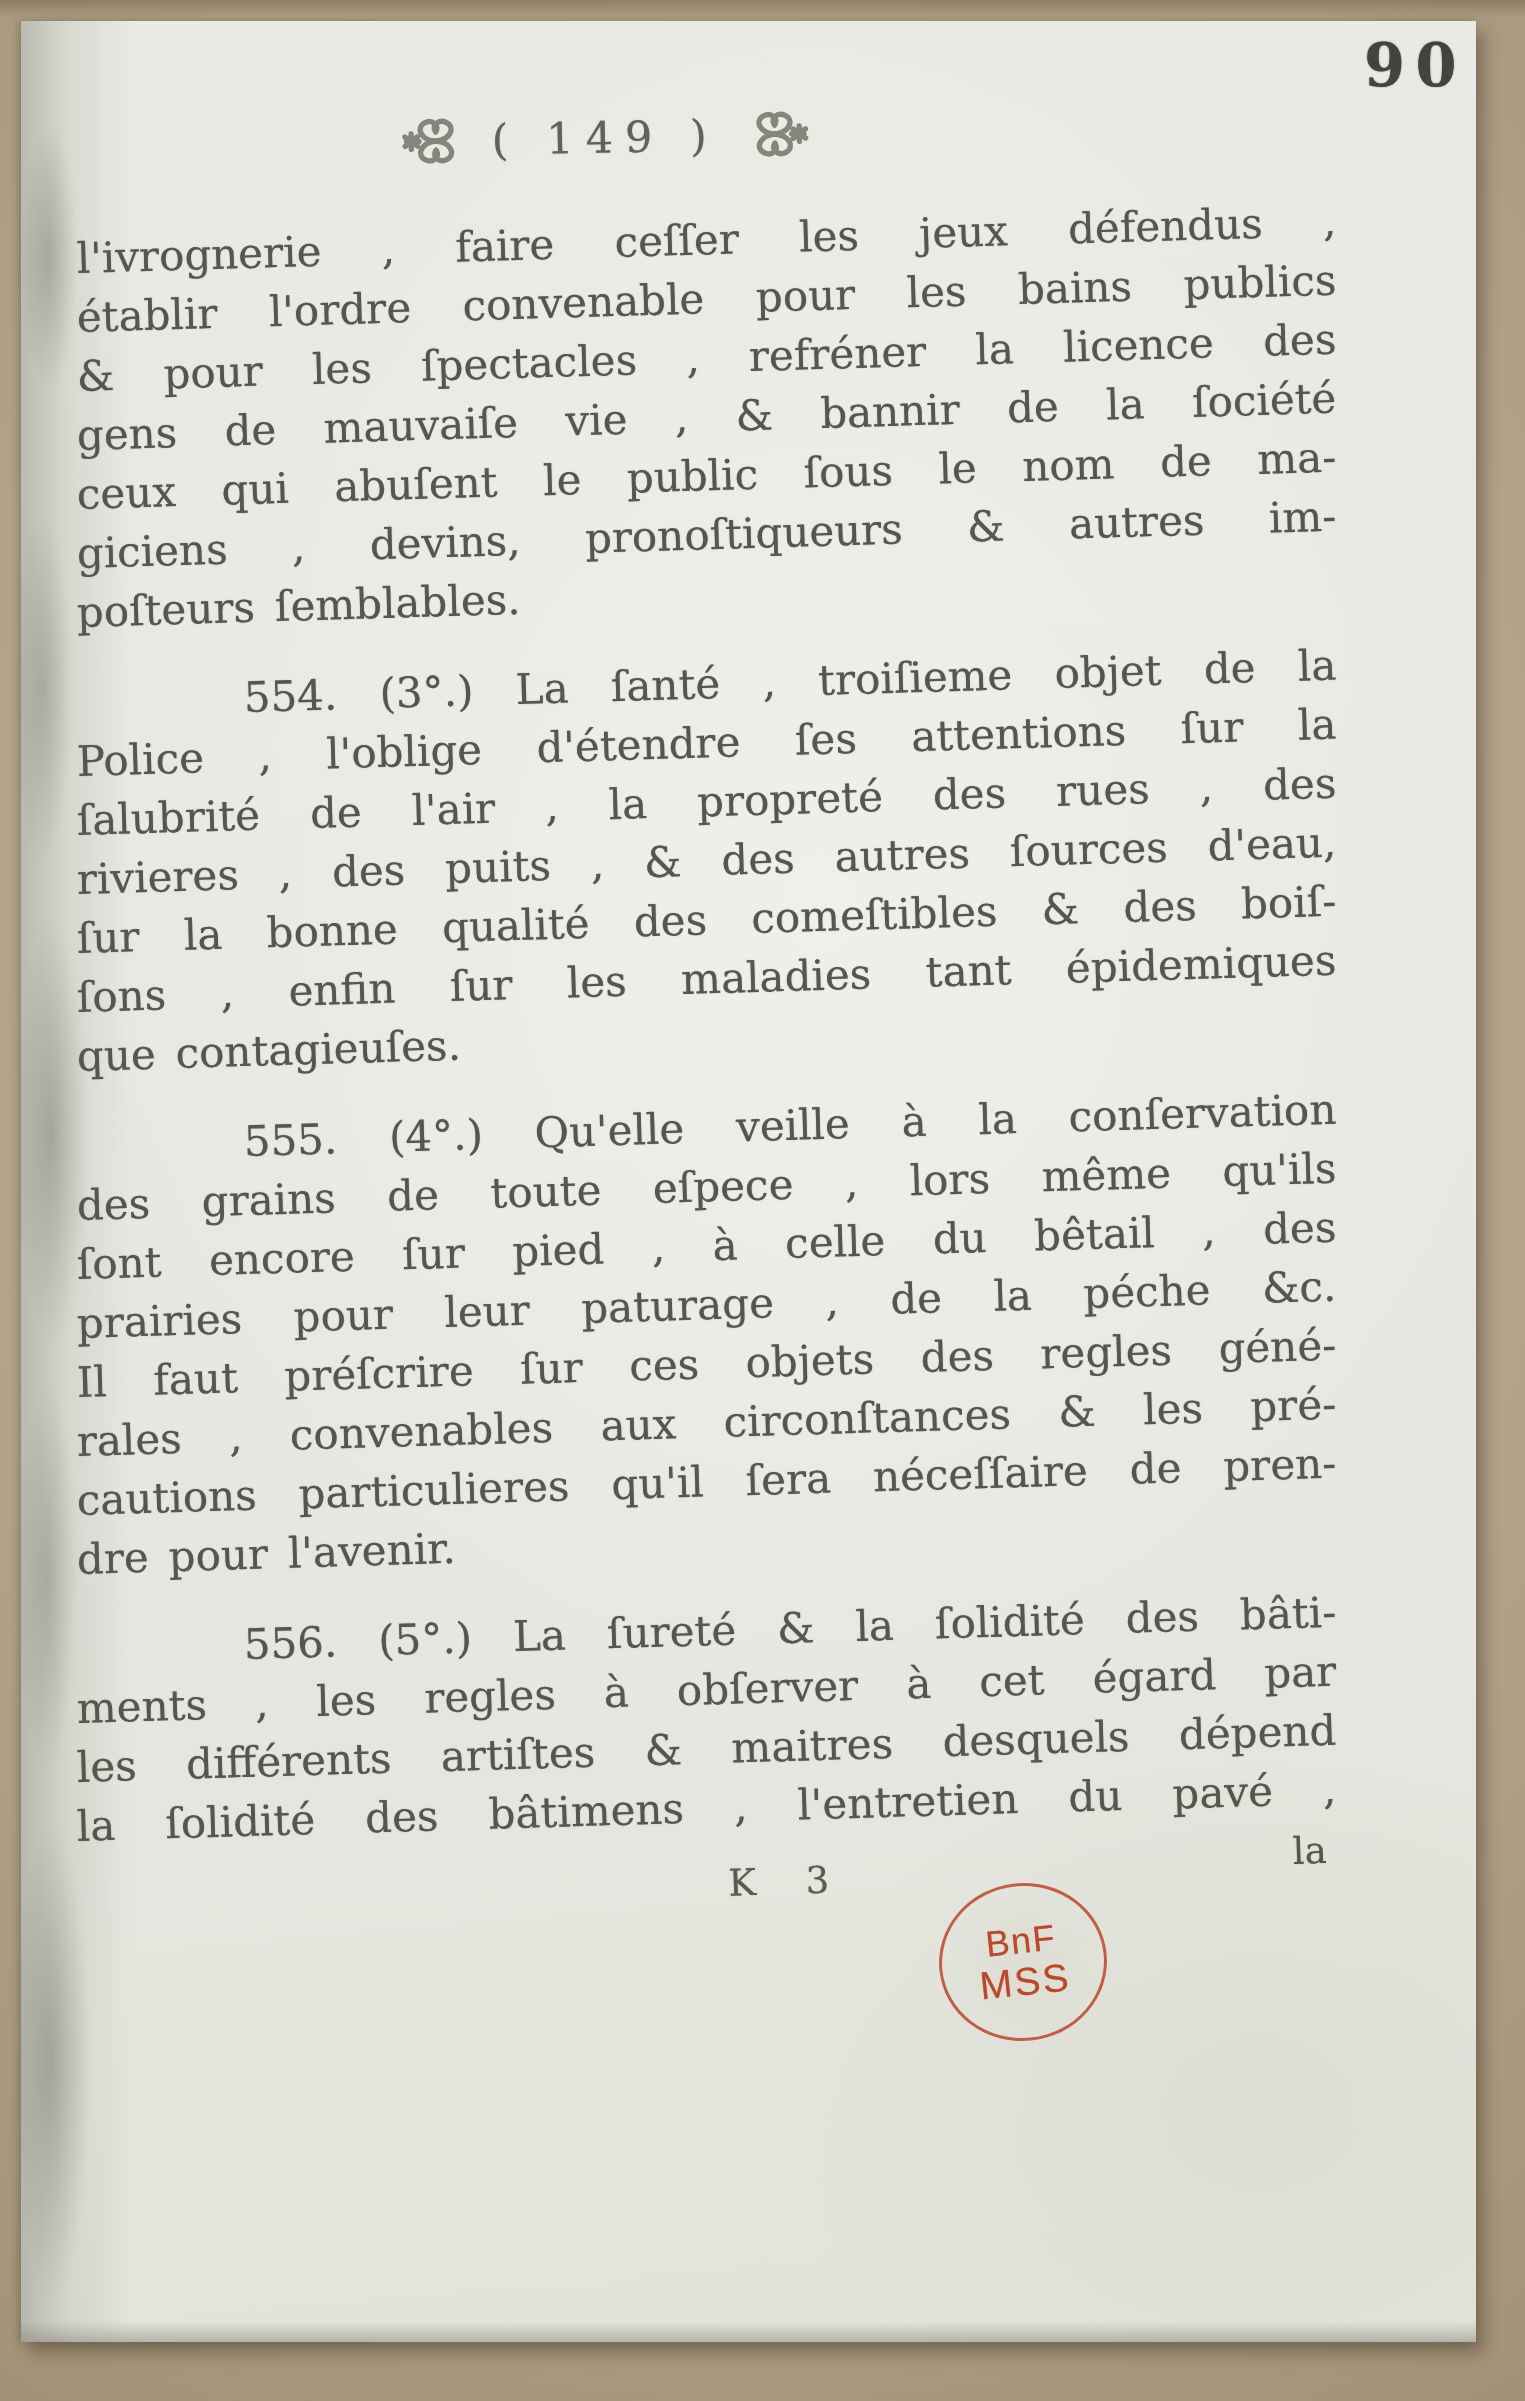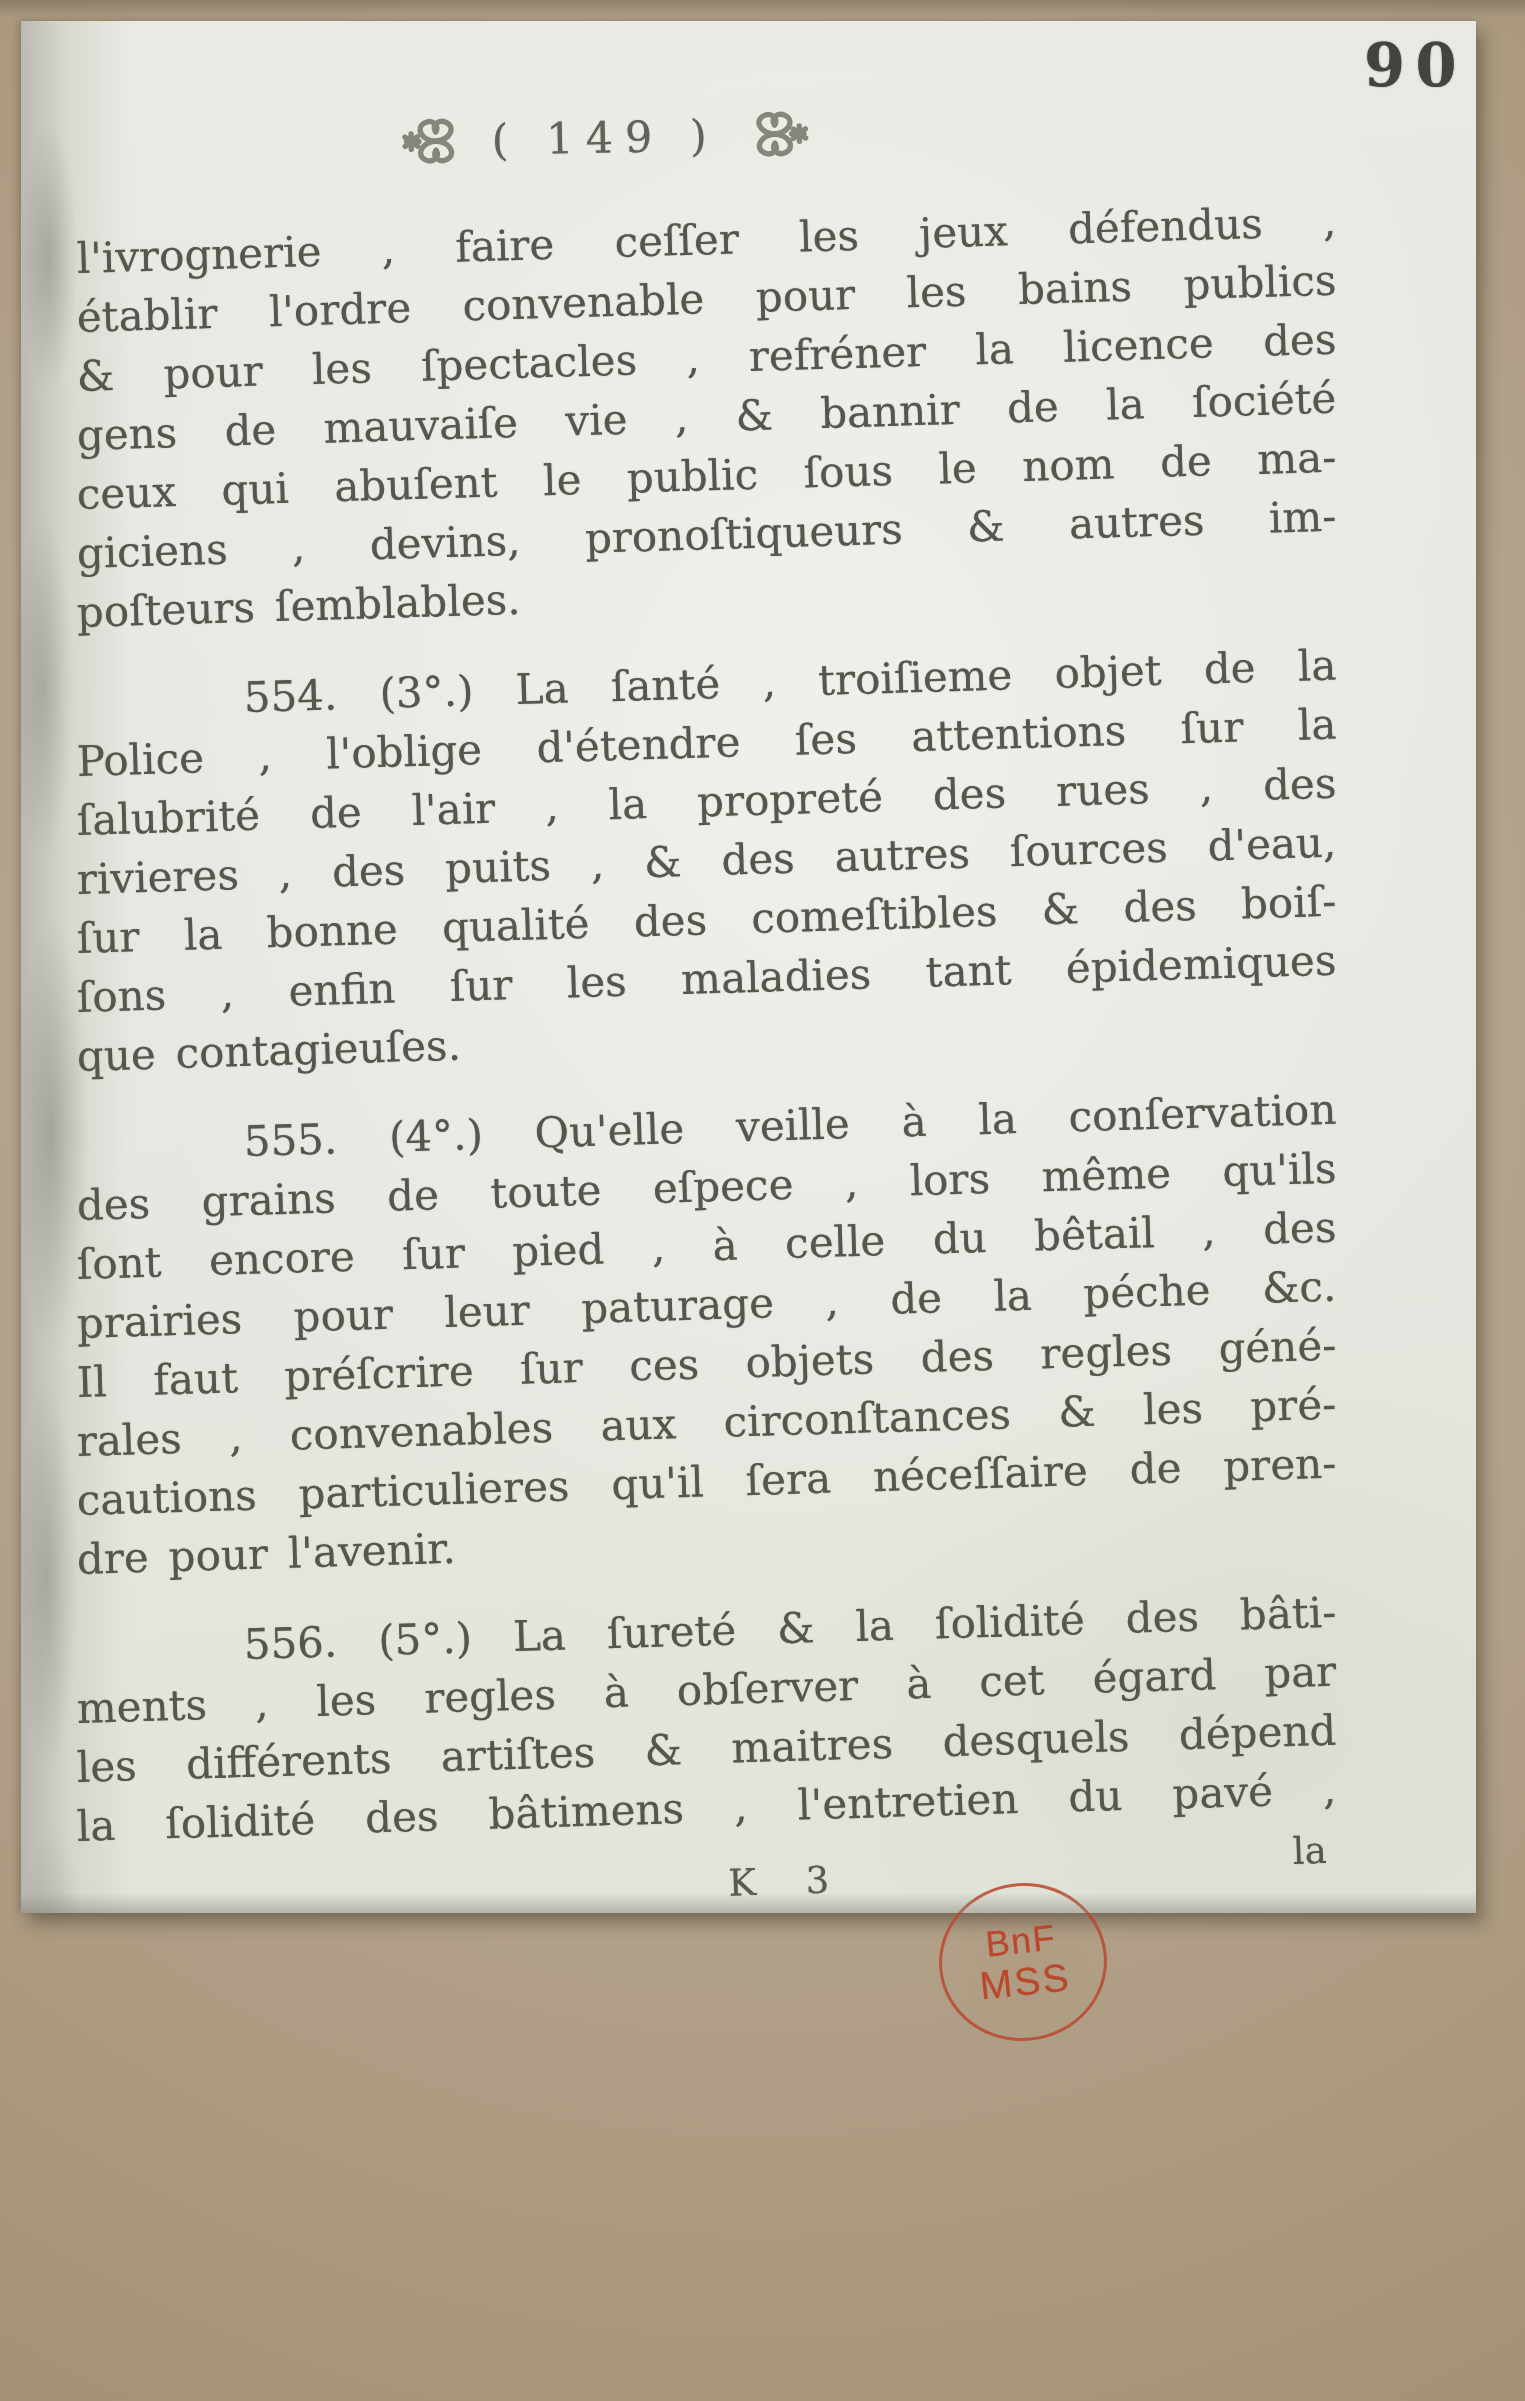--- a/index.html
+++ b/index.html
@@ -8,21 +8,21 @@
     background:#b3a28a;
     background-image:radial-gradient(circle at 50% 42%, #bcab93 0%, #b3a28a 55%, #a39276 100%);
     font-family:"DejaVu Serif","Liberation Serif",serif;
   }
   .backing-crease{
     position:absolute;left:0;top:0;width:100%;height:19px;
     background:linear-gradient(180deg, rgba(92,80,62,.40), rgba(92,80,62,0) 90%);
   }
   
   .page{
-    position:absolute;left:21px;top:21px;width:1455px;height:1892px;
+    position:absolute;left:21px;top:21px;width:1455px;height:2321px;
     background:#e9eae3;
     background-image:
       radial-gradient(ellipse 1038px 1335px at 55% 38%, #eef0e9 0%, rgba(238,240,233,0) 70%),
       radial-gradient(ellipse 667px 519px at 85% 90%, rgba(214,216,205,.55) 0%, rgba(214,216,205,0) 70%),
       linear-gradient(175deg,#e9eae3 0%, #e6e7e0 60%, #e2e4db 100%);
     box-shadow: 7.4px 10.4px 16.3px rgba(55,45,32,.45), -3px -1.5px 6px rgba(55,45,32,.18);
   }
   .page::after{ 
     content:"";position:absolute;left:0;bottom:0;width:100%;height:21px;
     background:linear-gradient(to top, rgba(135,133,122,.5), rgba(135,133,122,0));

